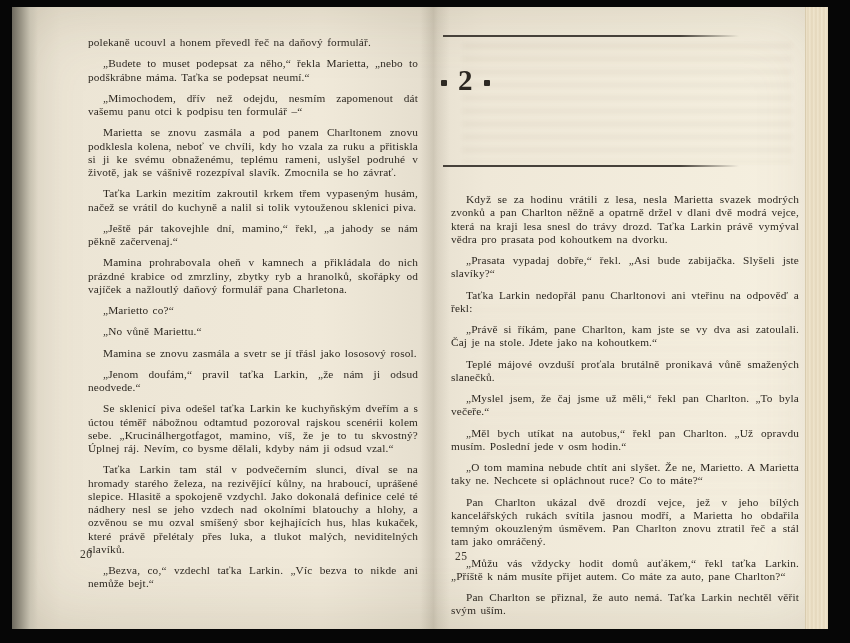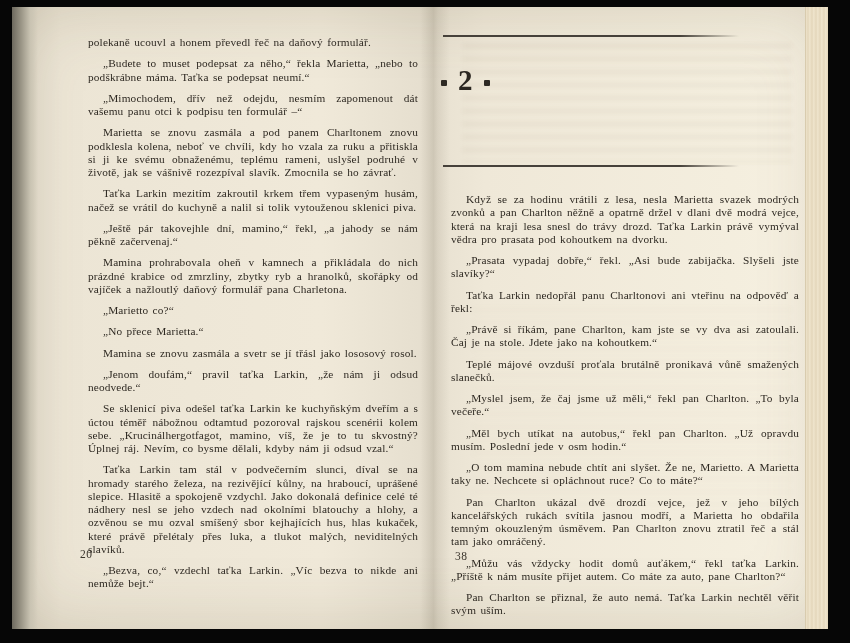--- a/index.html
+++ b/index.html
@@ -91,21 +91,21 @@
     <div class="page page-left">
       <div class="text-block text-left">
           <p class="para">polekaně ucouvl a honem převedl řeč na daňový formulář.</p>
           <p class="para ind">„Budete to muset podepsat za něho,“ řekla Marietta, „nebo to podškrábne máma. Taťka se podepsat neumí.“</p>
           <p class="para ind">„Mimochodem, dřív než odejdu, nesmím zapomenout dát vašemu panu otci k podpisu ten formulář –“</p>
           <p class="para ind">Marietta se znovu zasmála a pod panem Charltonem znovu podklesla kolena, neboť ve chvíli, kdy ho vzala za ruku a přitiskla si ji ke svému obnaženému, teplému rameni, uslyšel podruhé v životě, jak se vášnivě rozezpíval slavík. Zmocnila se ho závrať.</p>
           <p class="para ind">Taťka Larkin mezitím zakroutil krkem třem vypaseným husám, načež se vrátil do kuchyně a nalil si tolik vytouženou sklenici piva.</p>
           <p class="para ind">„Ještě pár takovejhle dní, mamino,“ řekl, „a jahody se nám pěkně začervenaj.“</p>
           <p class="para ind">Mamina prohrabovala oheň v kamnech a přikládala do nich prázdné krabice od zmrzliny, zbytky ryb a hranolků, skořápky od vajíček a nažloutlý daňový formulář pana Charletona.</p>
           <p class="para ind">„Marietto co?“</p>
-          <p class="para ind">„No přece Marietta.“</p>
+          <p class="para ind">„No vůně Mariettu.“</p>
           <p class="para ind">Mamina se znovu zasmála a svetr se jí třásl jako lososový rosol.</p>
           <p class="para ind">„Jenom doufám,“ pravil taťka Larkin, „že nám ji odsud neodvede.“</p>
           <p class="para ind">Se sklenicí piva odešel taťka Larkin ke kuchyňským dveřím a s úctou téměř nábožnou odtamtud pozoroval rajskou scenérii kolem sebe. „Krucinálhergotfagot, mamino, víš, že je to tu skvostný? Úplnej ráj. Nevím, co bysme dělali, kdyby nám ji odsud vzal.“</p>
           <p class="para ind">Taťka Larkin tam stál v podvečerním slunci, díval se na hromady starého železa, na rezivějící kůlny, na hraboucí, uprášené slepice. Hlasitě a spokojeně vzdychl. Jako dokonalá definice celé té nádhery nesl se jeho vzdech nad okolními blatouchy a hlohy, a ozvěnou se mu ozval smíšený sbor kejhajících hus, hlas kukaček, které právě přelétaly přes luka, a tlukot malých, neviditelných slavíků.</p>
           <p class="para ind">„Bezva, co,“ vzdechl taťka Larkin. „Víc bezva to nikde ani nemůže bejt.“</p>
         </div>
       <div class="page-number pn-left">20</div>
     </div>
 
     <div class="page page-right">
@@ -124,16 +124,16 @@
           <p class="para ind">Taťka Larkin nedopřál panu Charltonovi ani vteřinu na odpověď a řekl:</p>
           <p class="para ind">„Právě si říkám, pane Charlton, kam jste se vy dva asi zatoulali. Čaj je na stole. Jdete jako na kohoutkem.“</p>
           <p class="para ind">Teplé májové ovzduší proťala brutálně pronikavá vůně smažených slanečků.</p>
           <p class="para ind">„Myslel jsem, že čaj jsme už měli,“ řekl pan Charlton. „To byla večeře.“</p>
           <p class="para ind">„Měl bych utíkat na autobus,“ řekl pan Charlton. „Už opravdu musím. Poslední jede v osm hodin.“</p>
           <p class="para ind">„O tom mamina nebude chtít ani slyšet. Že ne, Marietto. A Marietta taky ne. Nechcete si opláchnout ruce? Co to máte?“</p>
           <p class="para ind">Pan Charlton ukázal dvě drozdí vejce, jež v jeho bílých kancelářských rukách svítila jasnou modří, a Marietta ho obdařila temným okouzleným úsměvem. Pan Charlton znovu ztratil řeč a stál tam jako omráčený.</p>
           <p class="para ind">„Můžu vás vždycky hodit domů auťákem,“ řekl taťka Larkin. „Příště k nám musíte přijet autem. Co máte za auto, pane Charlton?“</p>
           <p class="para ind">Pan Charlton se přiznal, že auto nemá. Taťka Larkin nechtěl věřit svým uším.</p>
         </div>
-      <div class="page-number pn-right">38</div>
+      <div class="page-number pn-right">25</div>
     </div>
   </div>
 </div>
 
 </body></html>

